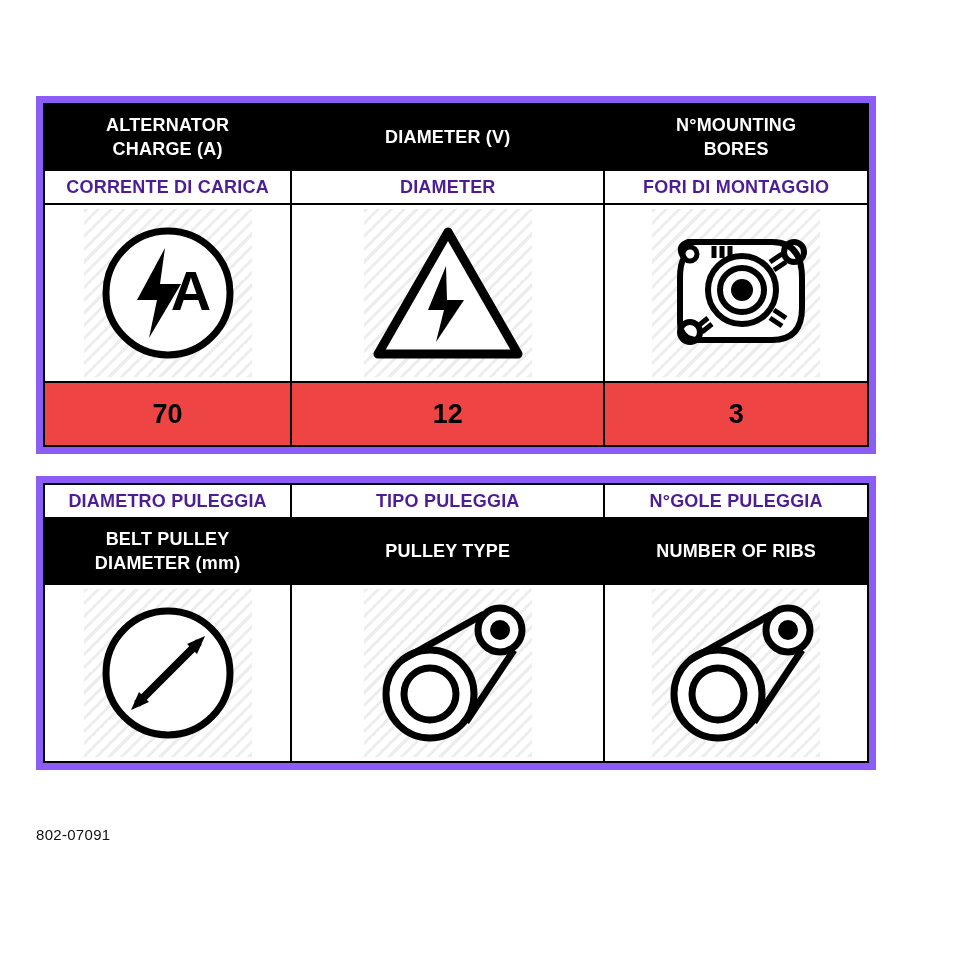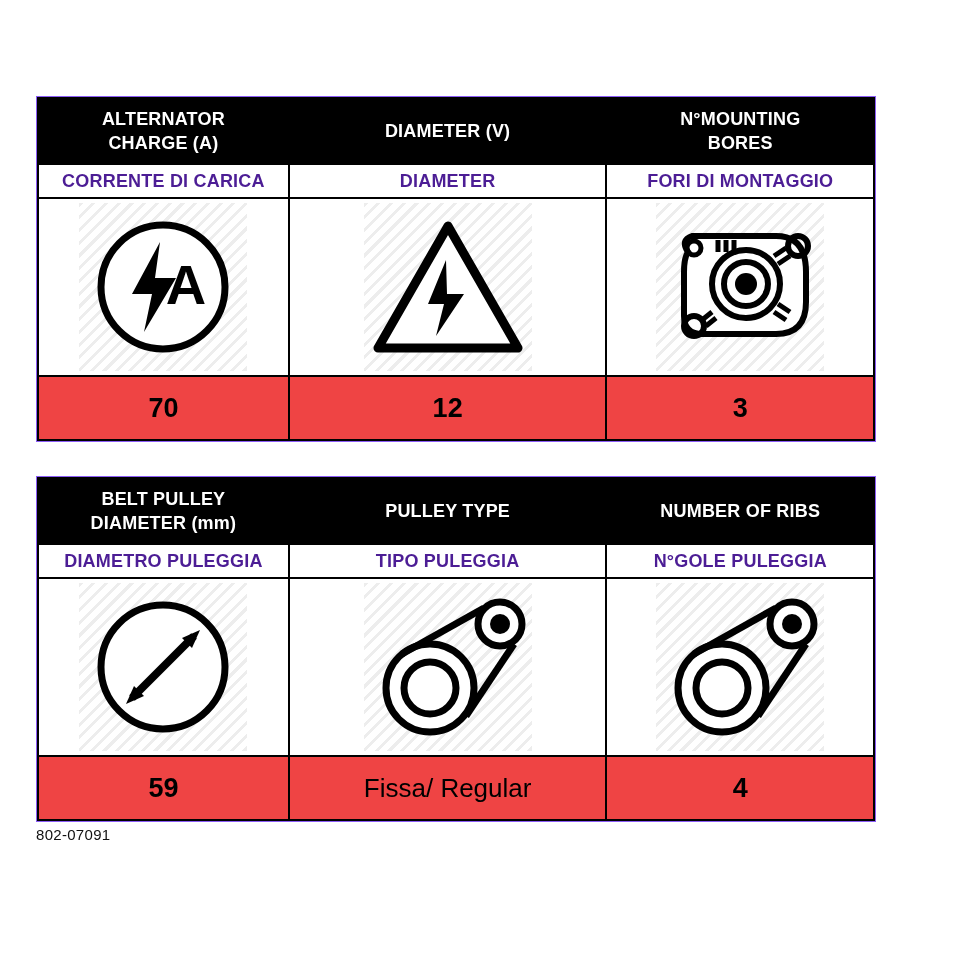--- a/index.html
+++ b/index.html
@@ -19,21 +19,21 @@
     position: relative;
     width: 960px;
     height: 960px;
     box-sizing: border-box;
   }
 
   .spec-table {
     position: absolute;
     left: 36px;
     width: 840px;
-    border: 1px solid #8b5cf6;
+    border: 7px solid #8b5cf6;
     box-sizing: border-box;
     border-collapse: collapse;
   }
   .spec-table.block-a { top: 96px; }
   .spec-table.block-b { top: 476px; }
 
   table {
     width: 100%;
     border-collapse: collapse;
     table-layout: fixed;
@@ -199,35 +199,35 @@
 
   <div class="spec-table block-b">
     <table>
       <colgroup>
           <col class="c1">
           <col class="c2">
           <col class="c3">
         </colgroup>
       <tbody>
         <tr>
-          <td class="hdr-en">
-            <span class="two-line">BELT PULLEY</span>
-            <span class="two-line">DIAMETER (mm)</span>
-          </td>
-          <td class="hdr-en">
-            <span class="two-line">PULLEY TYPE</span>
-          </td>
-          <td class="hdr-en">
-            <span class="two-line">NUMBER OF RIBS</span>
-          </td>
-        </tr>
-        <tr>
           <td class="hdr-it">DIAMETRO PULEGGIA</td>
           <td class="hdr-it">TIPO PULEGGIA</td>
           <td class="hdr-it">N°GOLE PULEGGIA</td>
+        </tr>
+        <tr>
+          <td class="hdr-en">
+            <span class="two-line">BELT PULLEY</span>
+            <span class="two-line">DIAMETER (mm)</span>
+          </td>
+          <td class="hdr-en">
+            <span class="two-line">PULLEY TYPE</span>
+          </td>
+          <td class="hdr-en">
+            <span class="two-line">NUMBER OF RIBS</span>
+          </td>
         </tr>
         <tr>
 
           <td class="icon-cell">
             <div class="hatch"></div>
             <svg width="150" height="150" viewBox="0 0 150 150">
               <circle cx="75" cy="75" r="62" fill="#fff" stroke="#000" stroke-width="7"></circle>
               <line x1="44" y1="106" x2="106" y2="44" stroke="#000" stroke-width="8"></line>
               <path d="M38 112 L56 104 L46 94 Z" fill="#000"></path>
               <path d="M112 38 L94 46 L104 56 Z" fill="#000"></path>
@@ -251,24 +251,19 @@
             <svg width="180" height="150" viewBox="0 0 180 150">
               <path d="M28 96 A44 44 0 1 1 72 140 A44 44 0 0 1 28 96 Z" fill="#fff" stroke="#000" stroke-width="7"></path>
               <circle cx="72" cy="96" r="26" fill="none" stroke="#000" stroke-width="7"></circle>
               <circle cx="142" cy="32" r="22" fill="#fff" stroke="#000" stroke-width="7"></circle>
               <circle cx="142" cy="32" r="10" fill="#000"></circle>
               <line x1="44" y1="62" x2="126" y2="16" stroke="#000" stroke-width="7"></line>
               <line x1="108" y1="124" x2="156" y2="52" stroke="#000" stroke-width="7"></line>
             </svg>
           </td>
         </tr>
-        <tr>
-          <td class="value-cell">59</td>
-          <td class="value-cell regular-text">Fissa/ Regular</td>
-          <td class="value-cell">4</td>
-        </tr>
       </tbody>
     </table>
   </div>
 
   <div class="part-code">802-07091</div>
 
 </div>
 
 </body></html>

